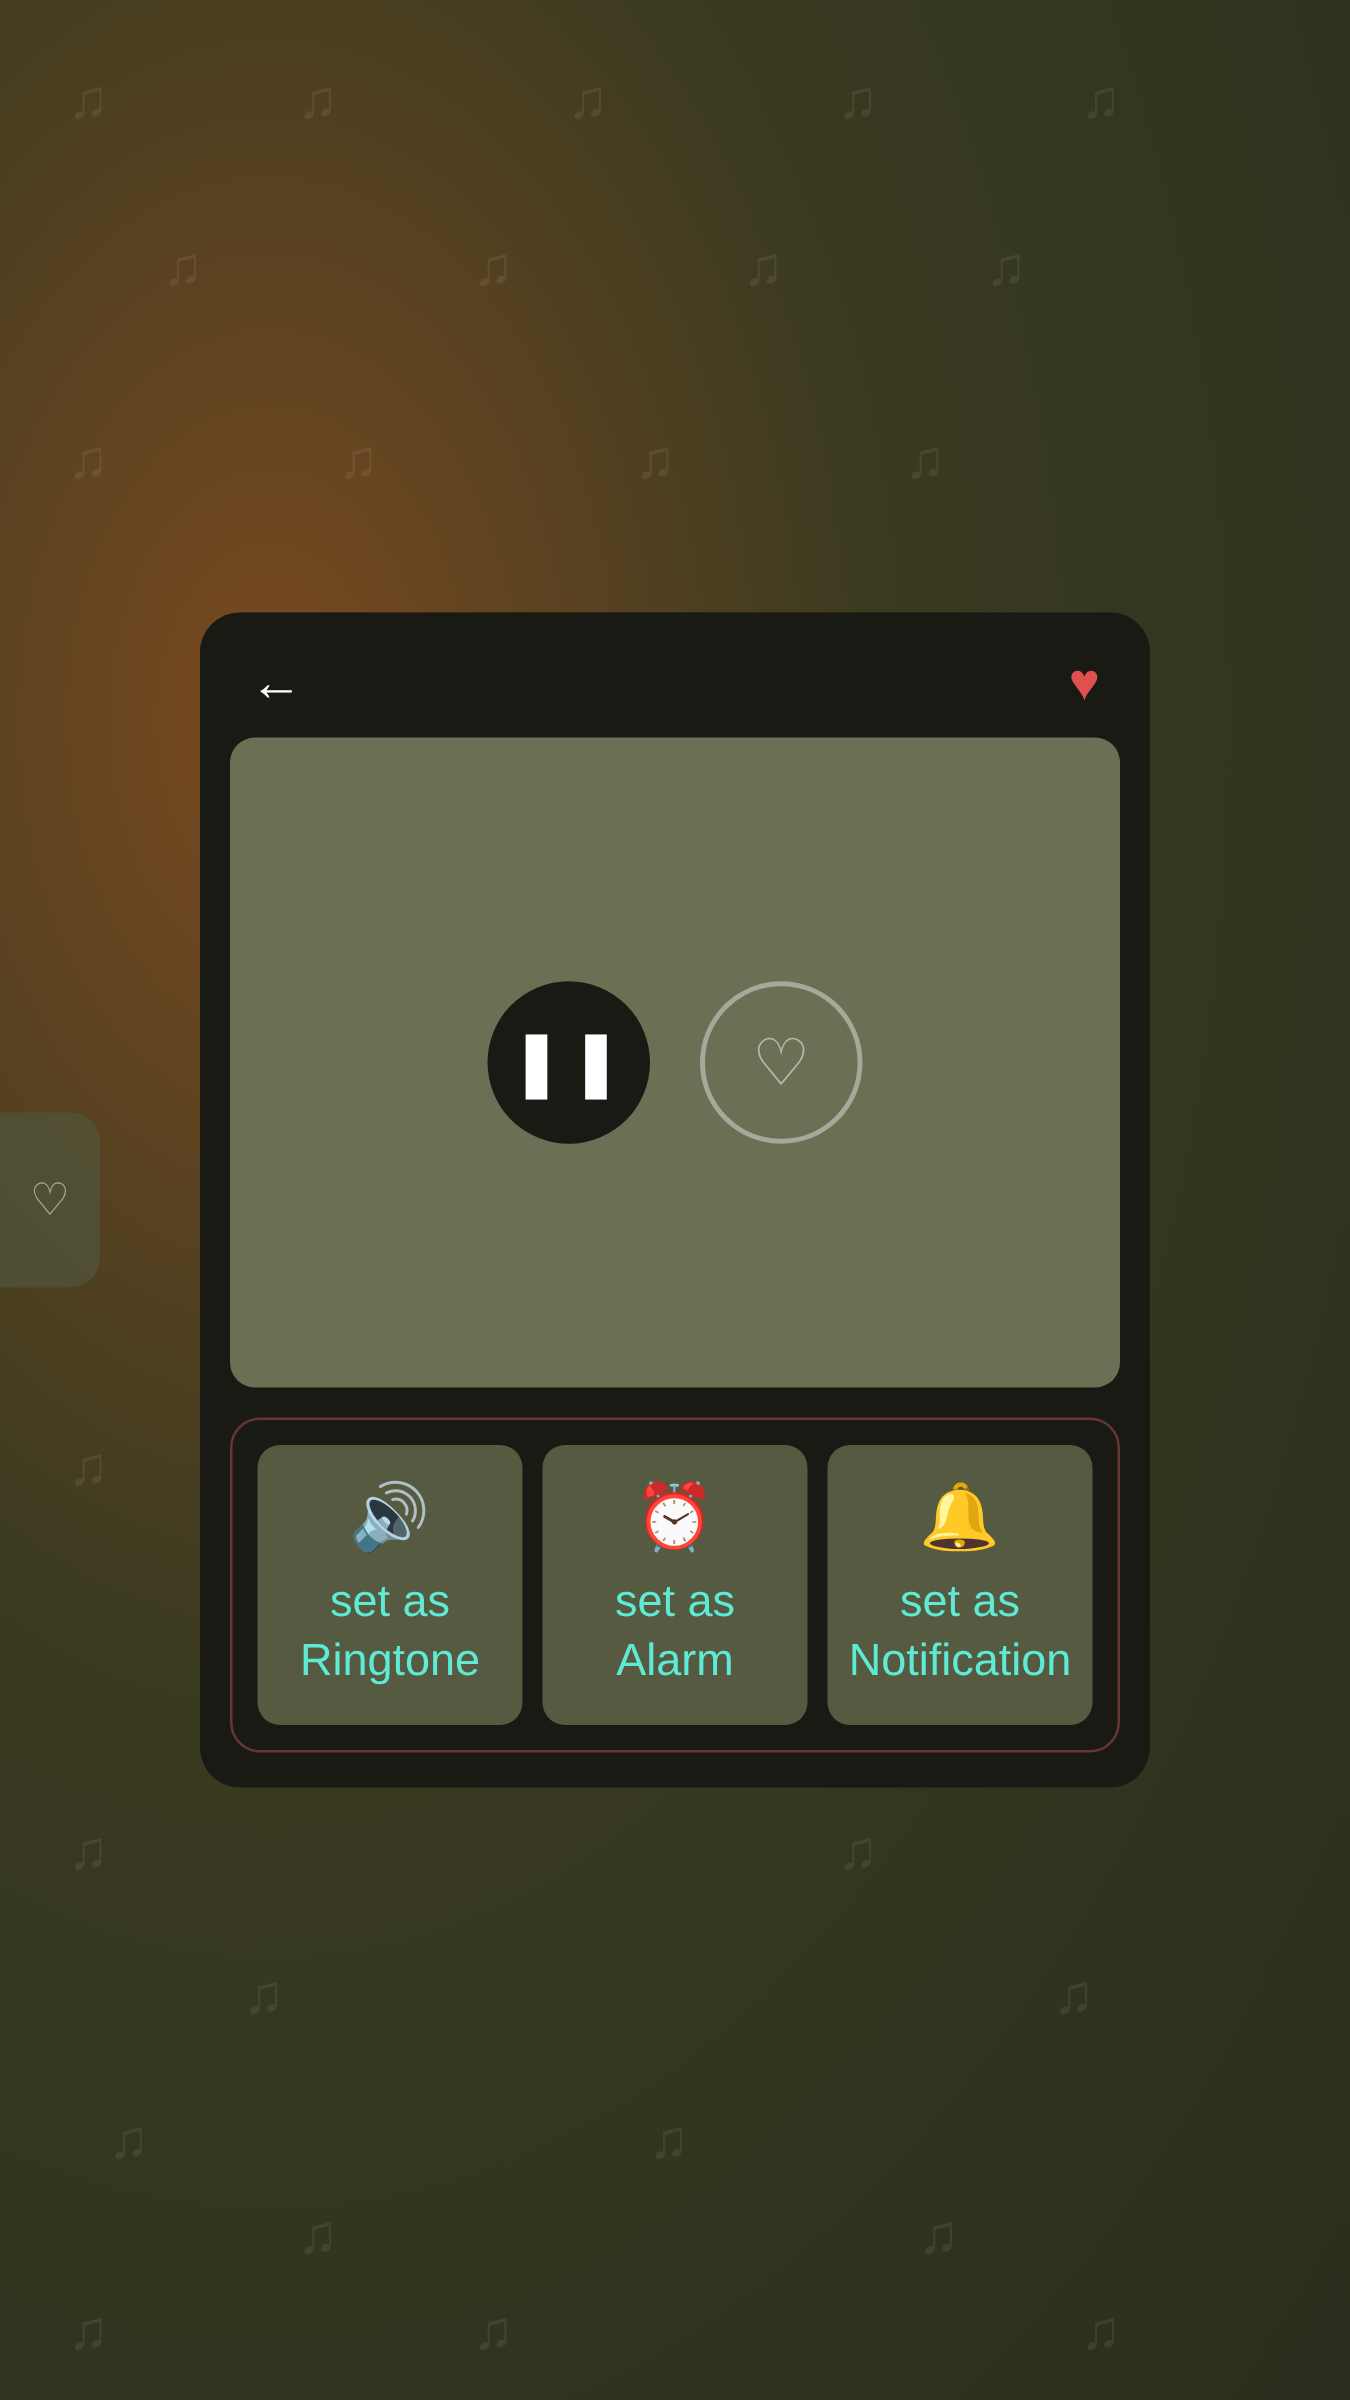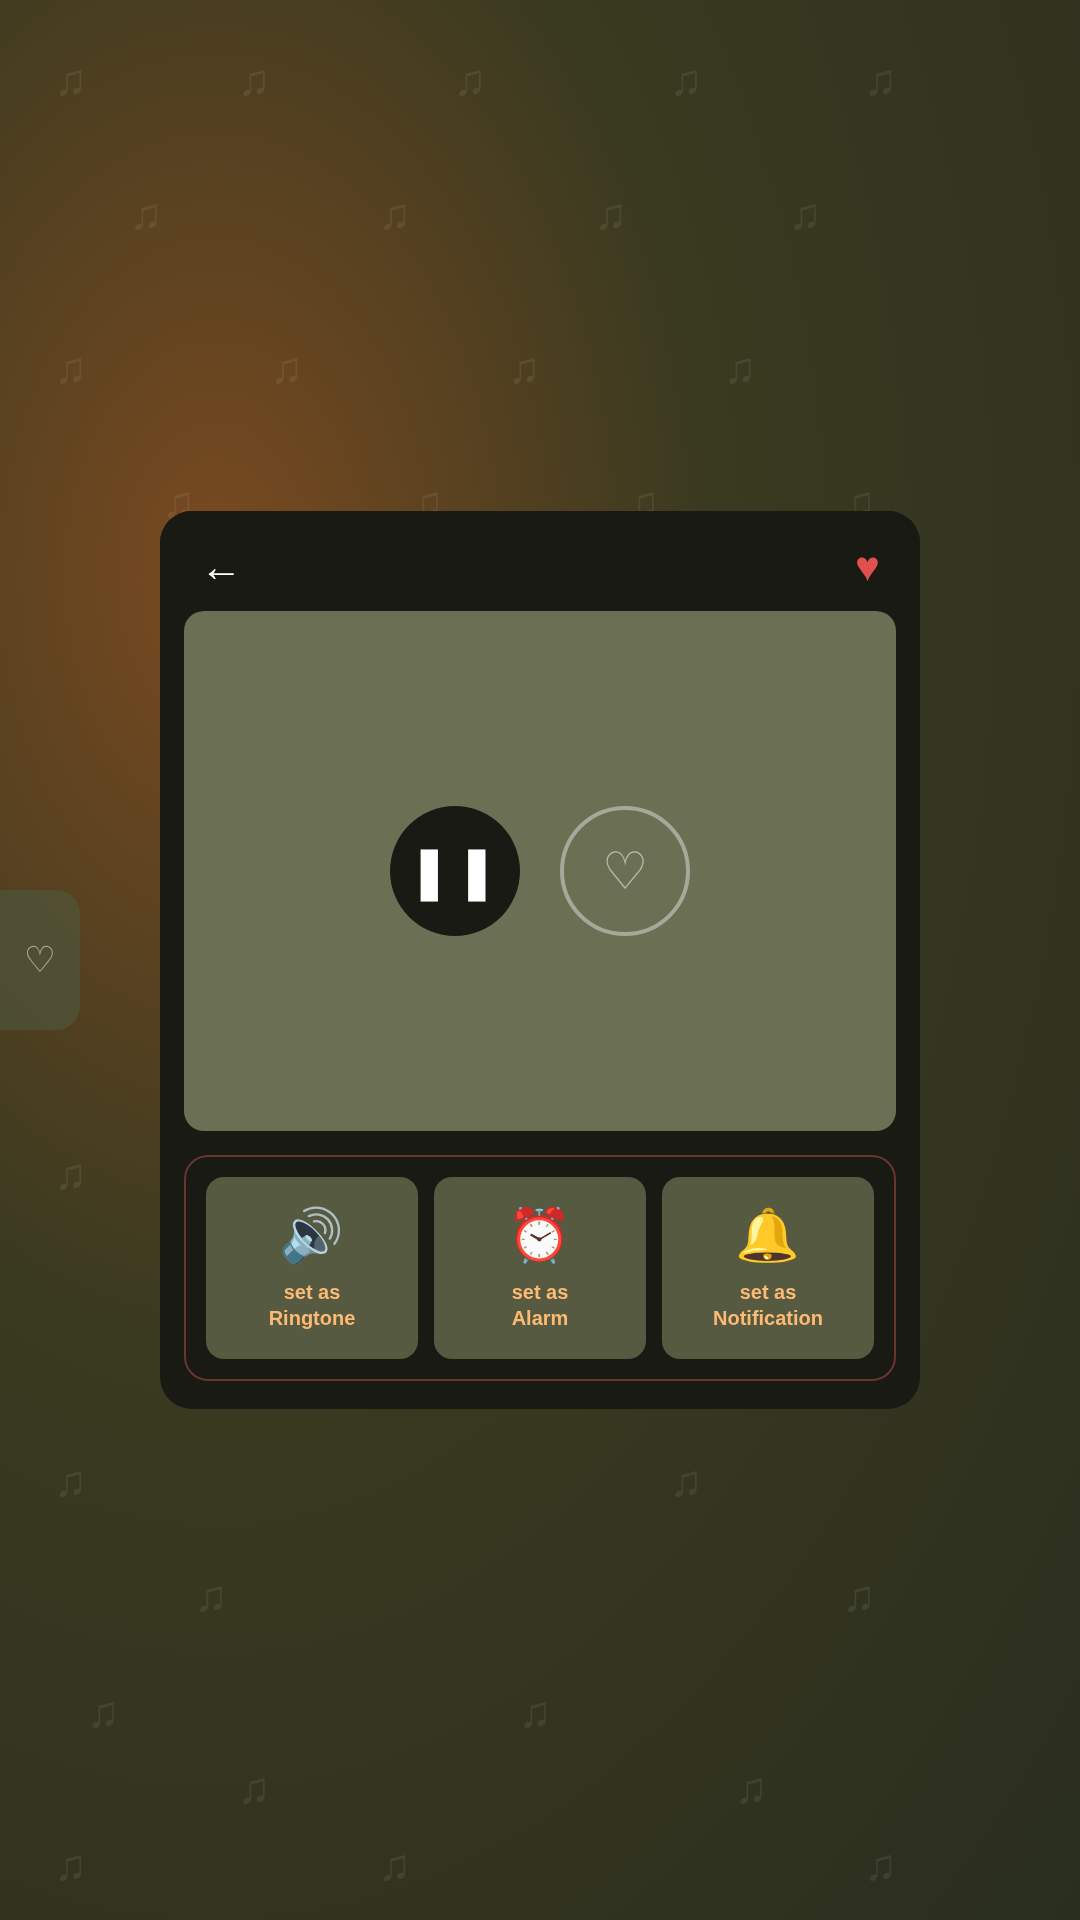--- a/index.html
+++ b/index.html
@@ -174,25 +174,25 @@
       gap: 18px;
     }
 
     .action-btn .btn-icon {
       color: #ffffff;
       font-size: 52px;
       line-height: 1;
     }
 
     .action-btn .btn-label {
-      color: #fdba74;
-      font-size: 20px;
+      color: #5eead4;
+      font-size: 36px;
       text-align: center;
       line-height: 1.3;
-      font-weight: 700;
+      font-weight: 400;
     }
   </style>
 </head>
 <body>
 
 <div class="bg"></div>
 
 <div class="music-notes-bg" id="notes-container">
     <span class="note" style="top: 3%; left: 5%;">♫</span>
     <span class="note" style="top: 3%; left: 22%;">♫</span>

